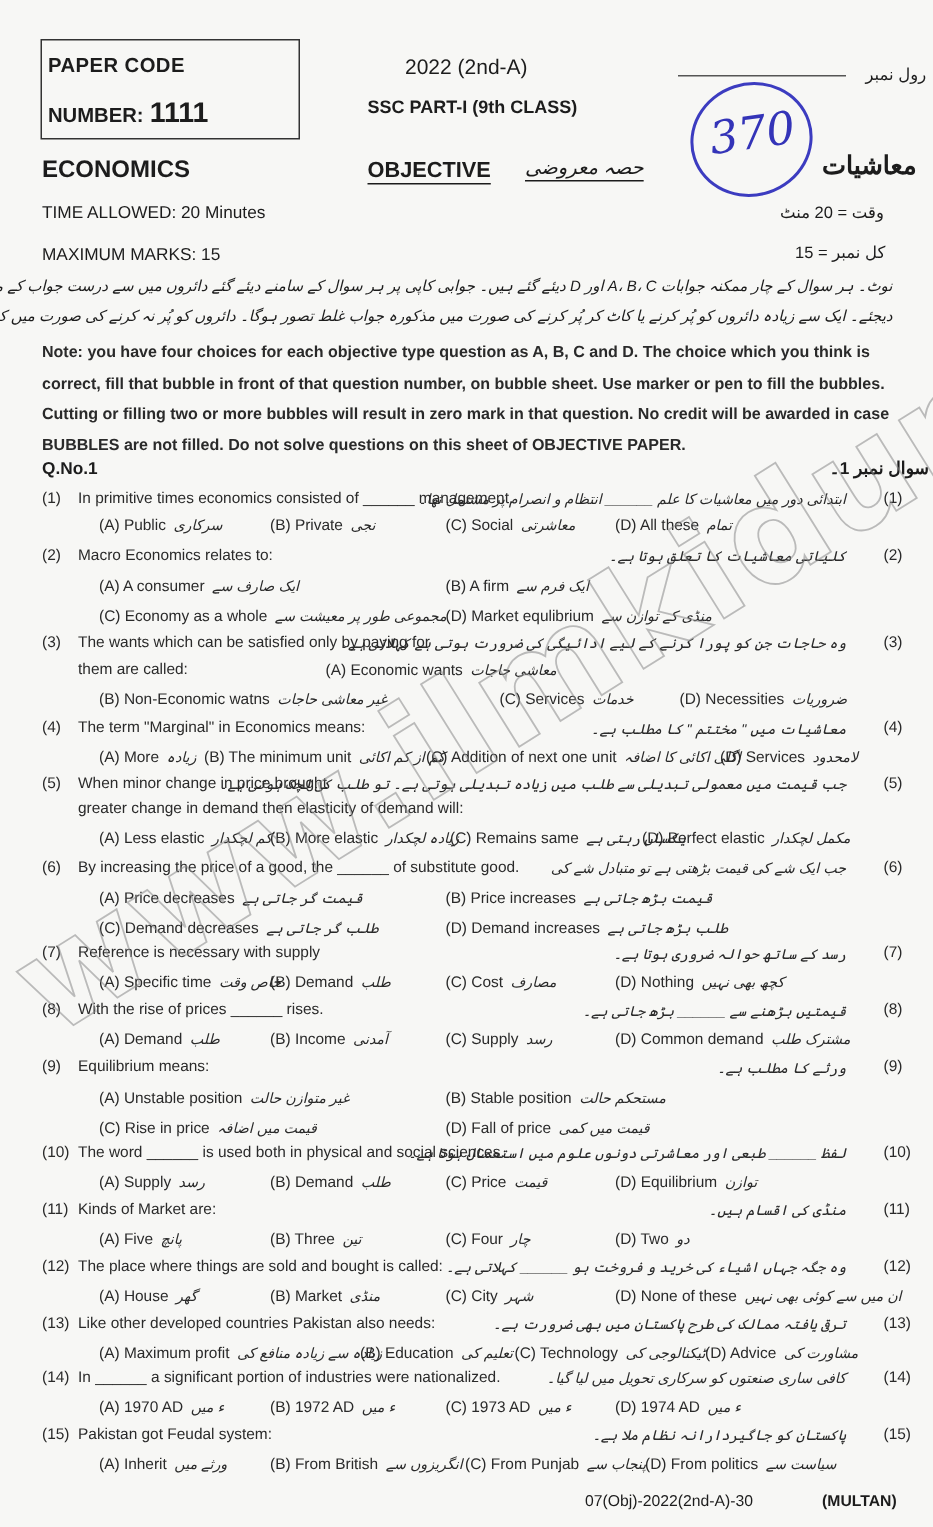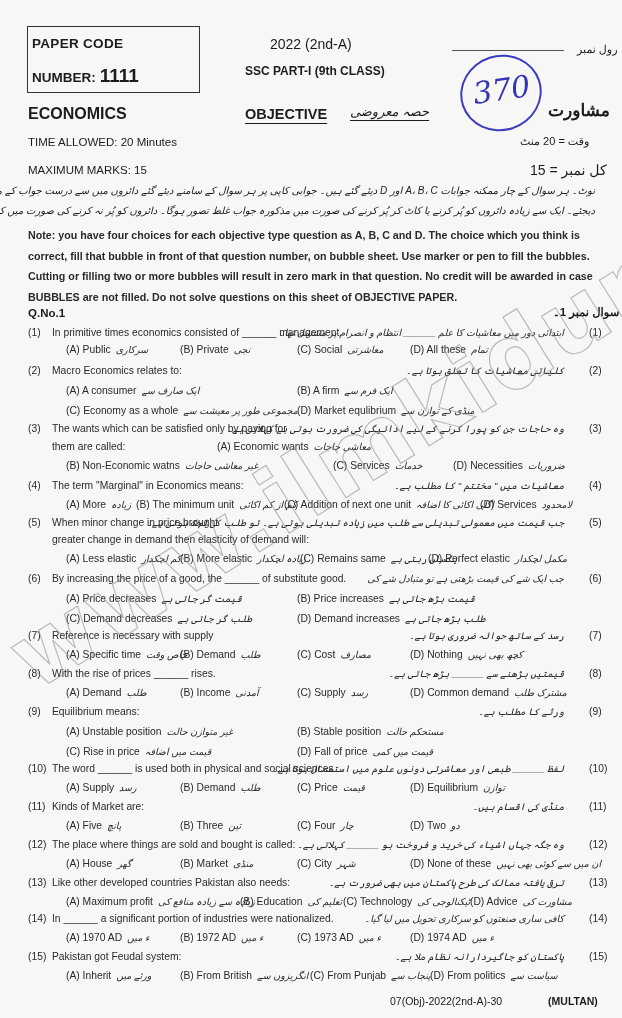--- a/index.html
+++ b/index.html
@@ -22,21 +22,21 @@
   .part { left:245px; top:64px; font-weight:bold; font-size:12px;text-align:center; }
   .subject { left:28px; top:105px; font-weight:bold; font-size:16px; }
   .objective { left:245px; top:106px; font-weight:bold; font-size:14.5px; text-decoration:underline; text-underline-offset:4px; }
   .objective-ur { left:350px; top:104px; font-size:13px; font-style:italic; text-decoration:underline; text-underline-offset:4px; direction:rtl; }
   .subject-ur { left:548px; top:100px; font-weight:bold; font-size:17px; direction:rtl; }
   .roll-ur { left:577px; top:43px; font-size:11px; direction:rtl; }
   .roll-line { position:absolute; left:452px; top:50px; width:112px; border-top:1.5px solid #555; }
   .time { left:28px; top:136px; font-size:11.5px; }
   .time-ur { left:520px; top:135px; font-size:11px; direction:rtl; }
   .marks { left:28px; top:164px; font-size:11.5px; }
-  .marks-ur { left:530px; top:162px; font-size:14px; direction:rtl;text-align:center; }
+  .marks-ur { left:530px; top:162px; font-size:11px; direction:rtl;text-align:center; }
   .note-ur1 { left:28px; top:185px; width:567px; font-size:10px; direction:rtl; text-align:right; font-style:italic; }
   .note-ur2 { left:28px; top:205px; width:567px; font-size:10px; direction:rtl; text-align:right; font-style:italic; }
   .note-en { left:28px; top:225px; width:580px; white-space:normal; font-size:10.7px; font-weight:bold; line-height:20.5px; color:#2a2a2a; }
   .qno { left:28px; top:307px; font-weight:bold; font-size:11.5px; }
   .qno-ur { left:553px; top:305px; font-weight:bold; font-size:11.5px; direction:rtl; }
 
   .q { position:absolute; left:0; width:622px; font-size:10.3px; color:#2a2a2a; }
   .q .num { position:absolute; left:28px; }
   .q .num-r { position:absolute; left:589px; }
   .q .text { position:absolute; left:52px; white-space:nowrap; }
@@ -71,21 +71,21 @@
   <div class="abs code-line2"><span>NUMBER:</span><span class="num">1111</span></div>
 
   <div class="abs year">2022 (2nd-A)</div>
   <div class="abs part">SSC  PART-I  (9th  CLASS)</div>
   <div class="abs roll-ur">رول نمبر</div>
   <div class="roll-line"></div>
 
   <div class="abs subject">ECONOMICS</div>
   <div class="abs objective">OBJECTIVE</div>
   <div class="abs objective-ur">حصہ معروضی</div>
-  <div class="abs subject-ur">مشاورت</div>
+  <div class="abs subject-ur">معاشیات</div>
 
   <div class="stamp"></div>
   <div class="abs stamp-text">370</div>
 
   <div class="abs time">TIME ALLOWED: 20 Minutes</div>
   <div class="abs time-ur">وقت  =  20 منٹ</div>
   <div class="abs marks">MAXIMUM MARKS: 15</div>
   <div class="abs marks-ur">کل نمبر  =  15</div>
 
   <div class="abs note-ur1">نوٹ۔  ہر سوال کے چار ممکنہ جوابات A، B، C اور D دیئے گئے ہیں۔ جوابی کاپی پر ہر سوال کے سامنے دیئے گئے دائروں میں سے درست جواب کے مطابق متعلقہ دائرہ کو مارکر یا پین سے بھر</div>

